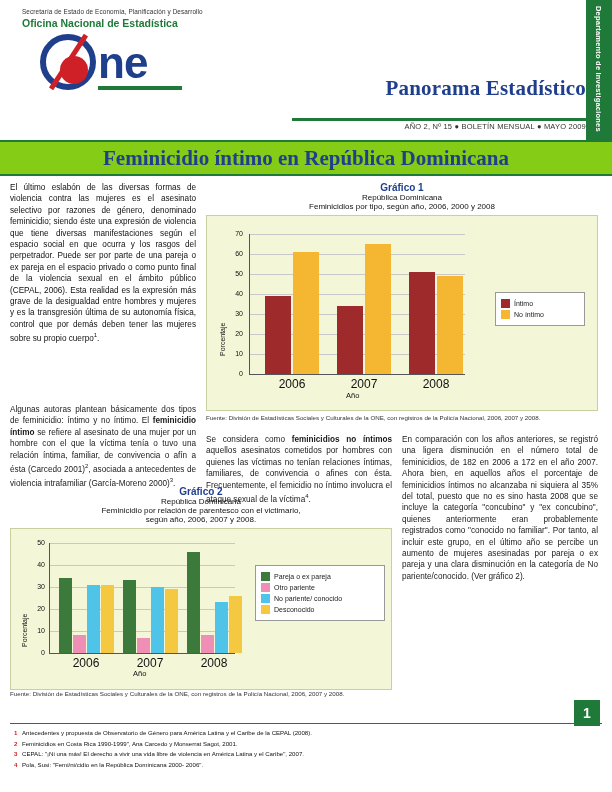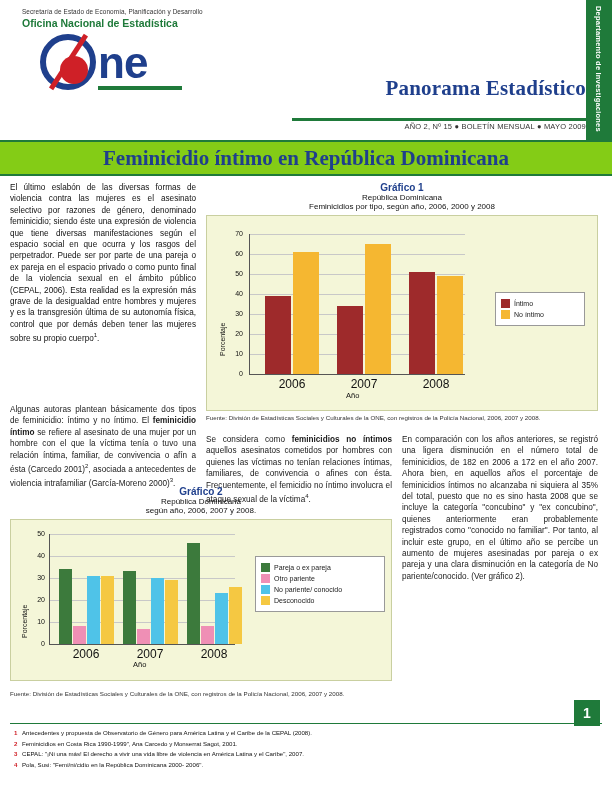--- a/index.html
+++ b/index.html
@@ -292,20 +292,21 @@
     </div>
 
     <div class="col-c">
       <p>En comparación con los años anteriores, se registró una ligera disminución en el número total de feminicidios, de 182 en 2006 a 172 en el año 2007. Ahora bien, en aquellos años el porcentaje de feminicidios íntimos no alcanzaba ni siquiera al 35% del total, puesto que no es sino hasta 2008 que se incluye la categoría "concubino" y "ex concubino", quienes anteriormente eran probablemente registrados como "conocido no familiar". Por tanto, al incluir este grupo, en el último año se percibe un aumento de mujeres asesinadas por pareja o ex pareja y una clara disminución en la categoría de No pariente/conocido. (Ver gráfico 2).</p>
     </div>
 
     <div class="chart2">
       <div class="chart-title">
         <div class="ct-main">Gráfico 2</div>
         <div class="ct-sub">República Dominicana</div>
+        <div class="ct-sub2">Feminicidio por relación de parentesco con el victimario,</div>
         <div class="ct-sub2">según año, 2006, 2007 y 2008.</div>
       </div>
 
       <div class="chart-box">
         <div class="axis-y-label" style="left:10px; top:118px;">Porcentaje</div>
 
         <div class="ytick" style="left:16px; top:10px;">50</div>
         <div class="ytick" style="left:16px; top:32px;">40</div>
         <div class="ytick" style="left:16px; top:54px;">30</div>
         <div class="ytick" style="left:16px; top:76px;">20</div>

